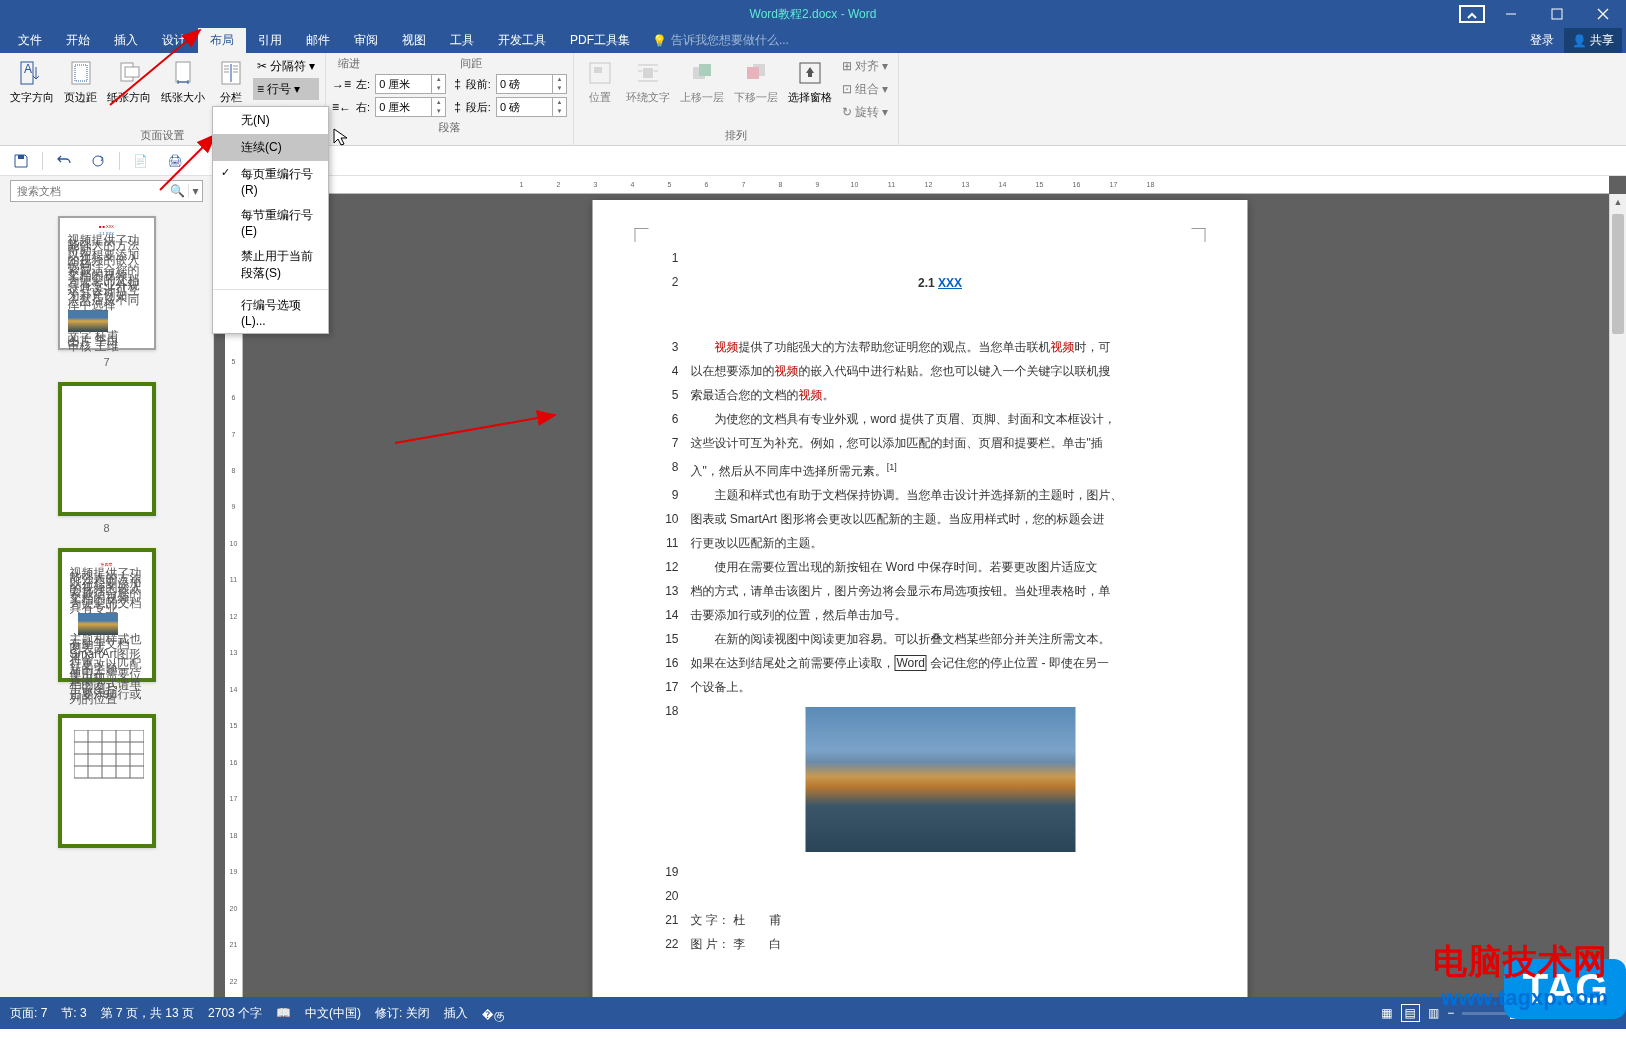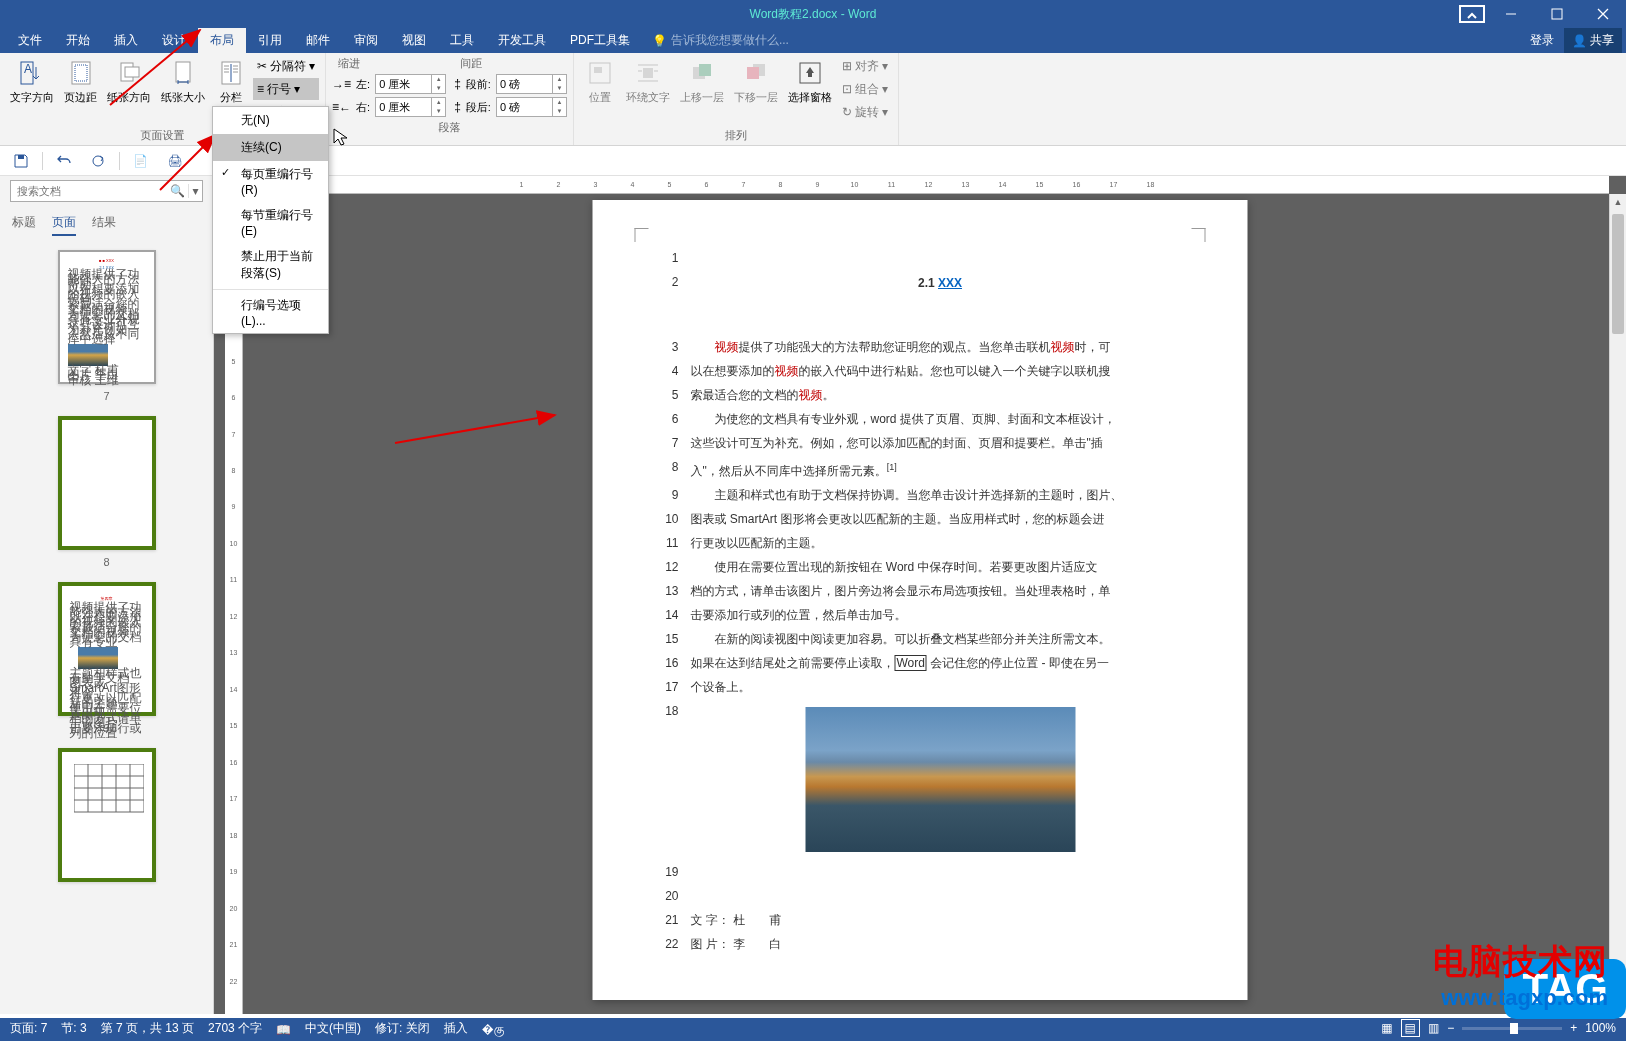--- a/index.html
+++ b/index.html
@@ -70,21 +70,21 @@
 .red{color:#c00000}
 .doc-img{width:270px;height:145px;margin:6px auto;background:linear-gradient(180deg,#5b8bb8 0%,#7ba3c8 30%,#6a8aa8 38%,#c89850 48%,#b87830 55%,#3a5668 68%,#2a4558 100%);display:block;position:relative}
 .scroll-v{position:absolute;right:0;top:18px;bottom:0;width:17px;background:#f0f0f0;border-left:1px solid #d4d4d4}
 .scroll-v .thumb-bar{position:absolute;left:2px;right:2px;top:20px;height:120px;background:#c1c1c1;border-radius:2px}
 .scroll-v .arr{position:absolute;left:0;right:0;height:17px;text-align:center;font-size:9px;color:#666;line-height:17px}
 .dropdown-menu{position:absolute;top:106px;left:212px;width:117px;background:#fff;border:1px solid #bbb;box-shadow:2px 2px 6px rgba(0,0,0,.25);z-index:100}
 .dd-item{padding:5px 10px 5px 28px;font-size:12px;position:relative;cursor:pointer}
 .dd-item.highlight{background:#c5c5c5}
 .dd-item .check{position:absolute;left:8px;top:5px;font-size:11px}
 .dd-sep{height:1px;background:#e1e1e1;margin:2px 0}
-.statusbar{position:absolute;bottom:0;left:0;right:0;height:23px;background:#2b579a;color:#fff;display:flex;align-items:flex-end;padding:4px 10px;font-size:11px;gap:14px}
+.statusbar{position:absolute;bottom:12px;left:0;right:0;height:23px;background:#2b579a;color:#fff;display:flex;align-items:center;padding:16px 10px;font-size:11px;gap:14px}
 .status-right{margin-left:auto;display:flex;align-items:center;gap:8px}
 .zoom-slider{width:100px;height:3px;background:#5a7bb0;position:relative}
 .zoom-slider .zthumb{position:absolute;left:48px;top:-4px;width:8px;height:11px;background:#fff}
 .watermark{position:absolute;right:18px;bottom:30px;z-index:50;text-align:right}
 .wm1{color:#e30000;font-size:34px;font-weight:bold;font-family:"Microsoft YaHei";letter-spacing:1px}
 .wm2{color:#0070d8;font-size:22px;font-weight:bold;font-family:Arial}
 .tag-logo{position:absolute;right:0;bottom:22px;background:#0091ea;color:#fff;font-size:42px;font-weight:bold;padding:6px 18px;border-radius:12px;font-family:Arial;z-index:49}
 .arrow-svg{position:absolute;z-index:40;pointer-events:none}
 .cursor{position:absolute;z-index:101}
 </style>
@@ -376,25 +376,20 @@
   <div class="qat-btn">🖨</div>
 </div>
 
 <div class="main">
 
   <div class="navpane">
     <div class="nav-search">
       <input placeholder="搜索文档" style="">
       <div class="sicon">🔍</div>
       <div class="darrow">▾</div>
-    </div>
-    <div class="nav-tabs">
-      <div class="nav-tab">标题</div>
-      <div class="nav-tab active">页面</div>
-      <div class="nav-tab">结果</div>
     </div>
     <div class="nav-thumbs">
       <div class="thumb selected">
         <div style="text-align:center;color:#c00;font-size:4px;margin-bottom:2px">■ ■ XXX</div>
         <div style="text-align:center;color:#26a;font-size:4px;margin-bottom:2px">2.1 XXX</div>
         <div>视频提供了功能强大的方法帮助<br>以在想要添加的视频的嵌入代码<br>索最适合您的文档的视频<br>为使您的文档具有专业外观<br>这些设计可互为补充例如<br>入然后从不同库中选择</div>
         <div class="thumb-img"></div>
         <div>文字 杜甫<br>图片 李白<br>审核 王维</div>
       </div>
       <div class="thumb-num">7</div>

